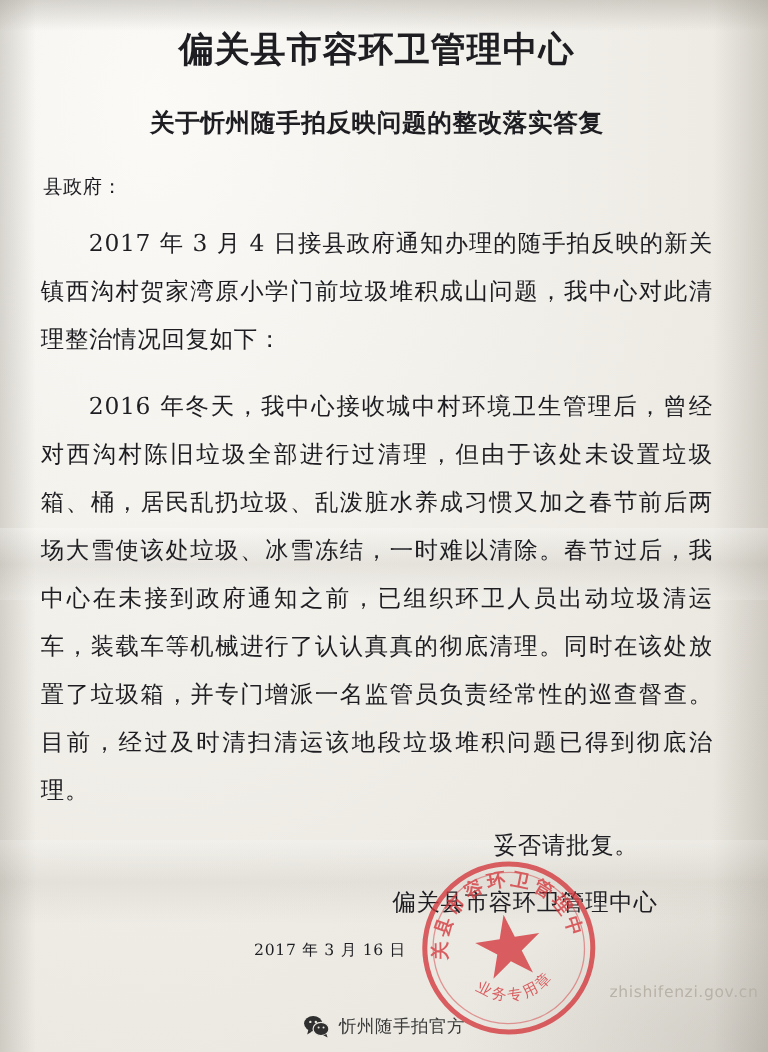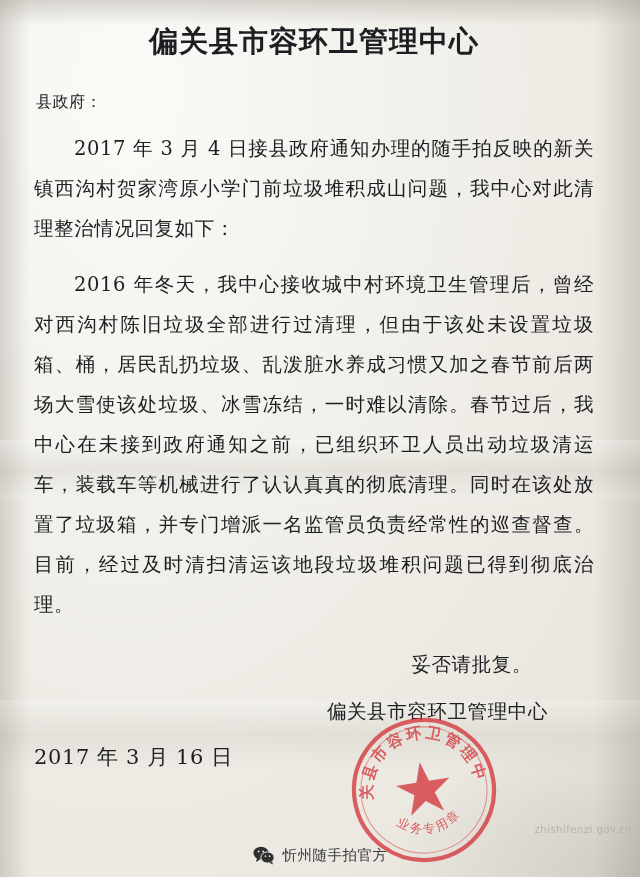--- a/index.html
+++ b/index.html
@@ -89,34 +89,34 @@
     text-justify: inter-ideograph;
     text-indent: 40px;
     letter-spacing: 0.6px;
   }
   .para.p2 { }
 
   .closing {
     font-size: 19.5px;
     color: #1d1d22;
     text-align: right;
-    margin: 26px 62px 0 0;
+    margin: 12px 62px 0 0;
     letter-spacing: 0.6px;
   }
   .signature {
     font-size: 19.5px;
     color: #1d1d22;
     text-align: right;
     margin: 20px 46px 0 0;
     letter-spacing: 0.6px;
   }
   .sign-date {
-    font-size: 21px;
-    color: #1d1d22;
-    text-align: left;
+    font-size: 13px;
+    color: #1d1d22;
+    text-align: center;
     margin: 18px 78px 0 0;
     letter-spacing: 0.6px;
   }
 
   
   .seal {
     position: absolute;
     left: 348px;
     top: 714px;
     width: 152px;
@@ -153,21 +153,21 @@
   .footer-text {
     font-size: 14.5px;
     color: #3a3a3a;
     font-family: "DejaVu Sans", sans-serif;
     letter-spacing: 0.5px;
   }
   .tiny-watermark {
     position: absolute;
     right: 8px;
     bottom: 42px;
-    font-size: 10px;
+    font-size: 13px;
     color: #b8b2a8;
     font-family: "DejaVu Sans", sans-serif;
     letter-spacing: 0.5px;
     z-index: 6;
   }
 </style>
 </head>
 <body>
 
 <div class="page">
@@ -176,20 +176,21 @@
   <div class="crease crease-v2"></div>
   <div class="crease crease-h1"></div>
   <div class="crease crease-h2"></div>
   <div class="crease crease-h3"></div>
   <div class="crease crease-corner"></div>
 
   <div class="content">
 
     <h1 class="doc-title">偏关县市容环卫管理中心</h1>
 
+    <h2 class="doc-subtitle">关于忻州随手拍反映问题的整改落实答复</h2>
 
     <div class="addressee">县政府：</div>
 
     <p class="para p1">2017 年 3 月 4 日接县政府通知办理的随手拍反映的新关镇西沟村贺家湾原小学门前垃圾堆积成山问题，我中心对此清理整治情况回复如下：</p>
 
     <p class="para p2">2016 年冬天，我中心接收城中村环境卫生管理后，曾经对西沟村陈旧垃圾全部进行过清理，但由于该处未设置垃圾箱、桶，居民乱扔垃圾、乱泼脏水养成习惯又加之春节前后两场大雪使该处垃圾、冰雪冻结，一时难以清除。春节过后，我中心在未接到政府通知之前，已组织环卫人员出动垃圾清运车，装载车等机械进行了认认真真的彻底清理。同时在该处放置了垃圾箱，并专门增派一名监管员负责经常性的巡查督查。目前，经过及时清扫清运该地段垃圾堆积问题已得到彻底治理。</p>
 
     <div class="closing">妥否请批复。</div>
 
     <div class="signature">偏关县市容环卫管理中心</div>

